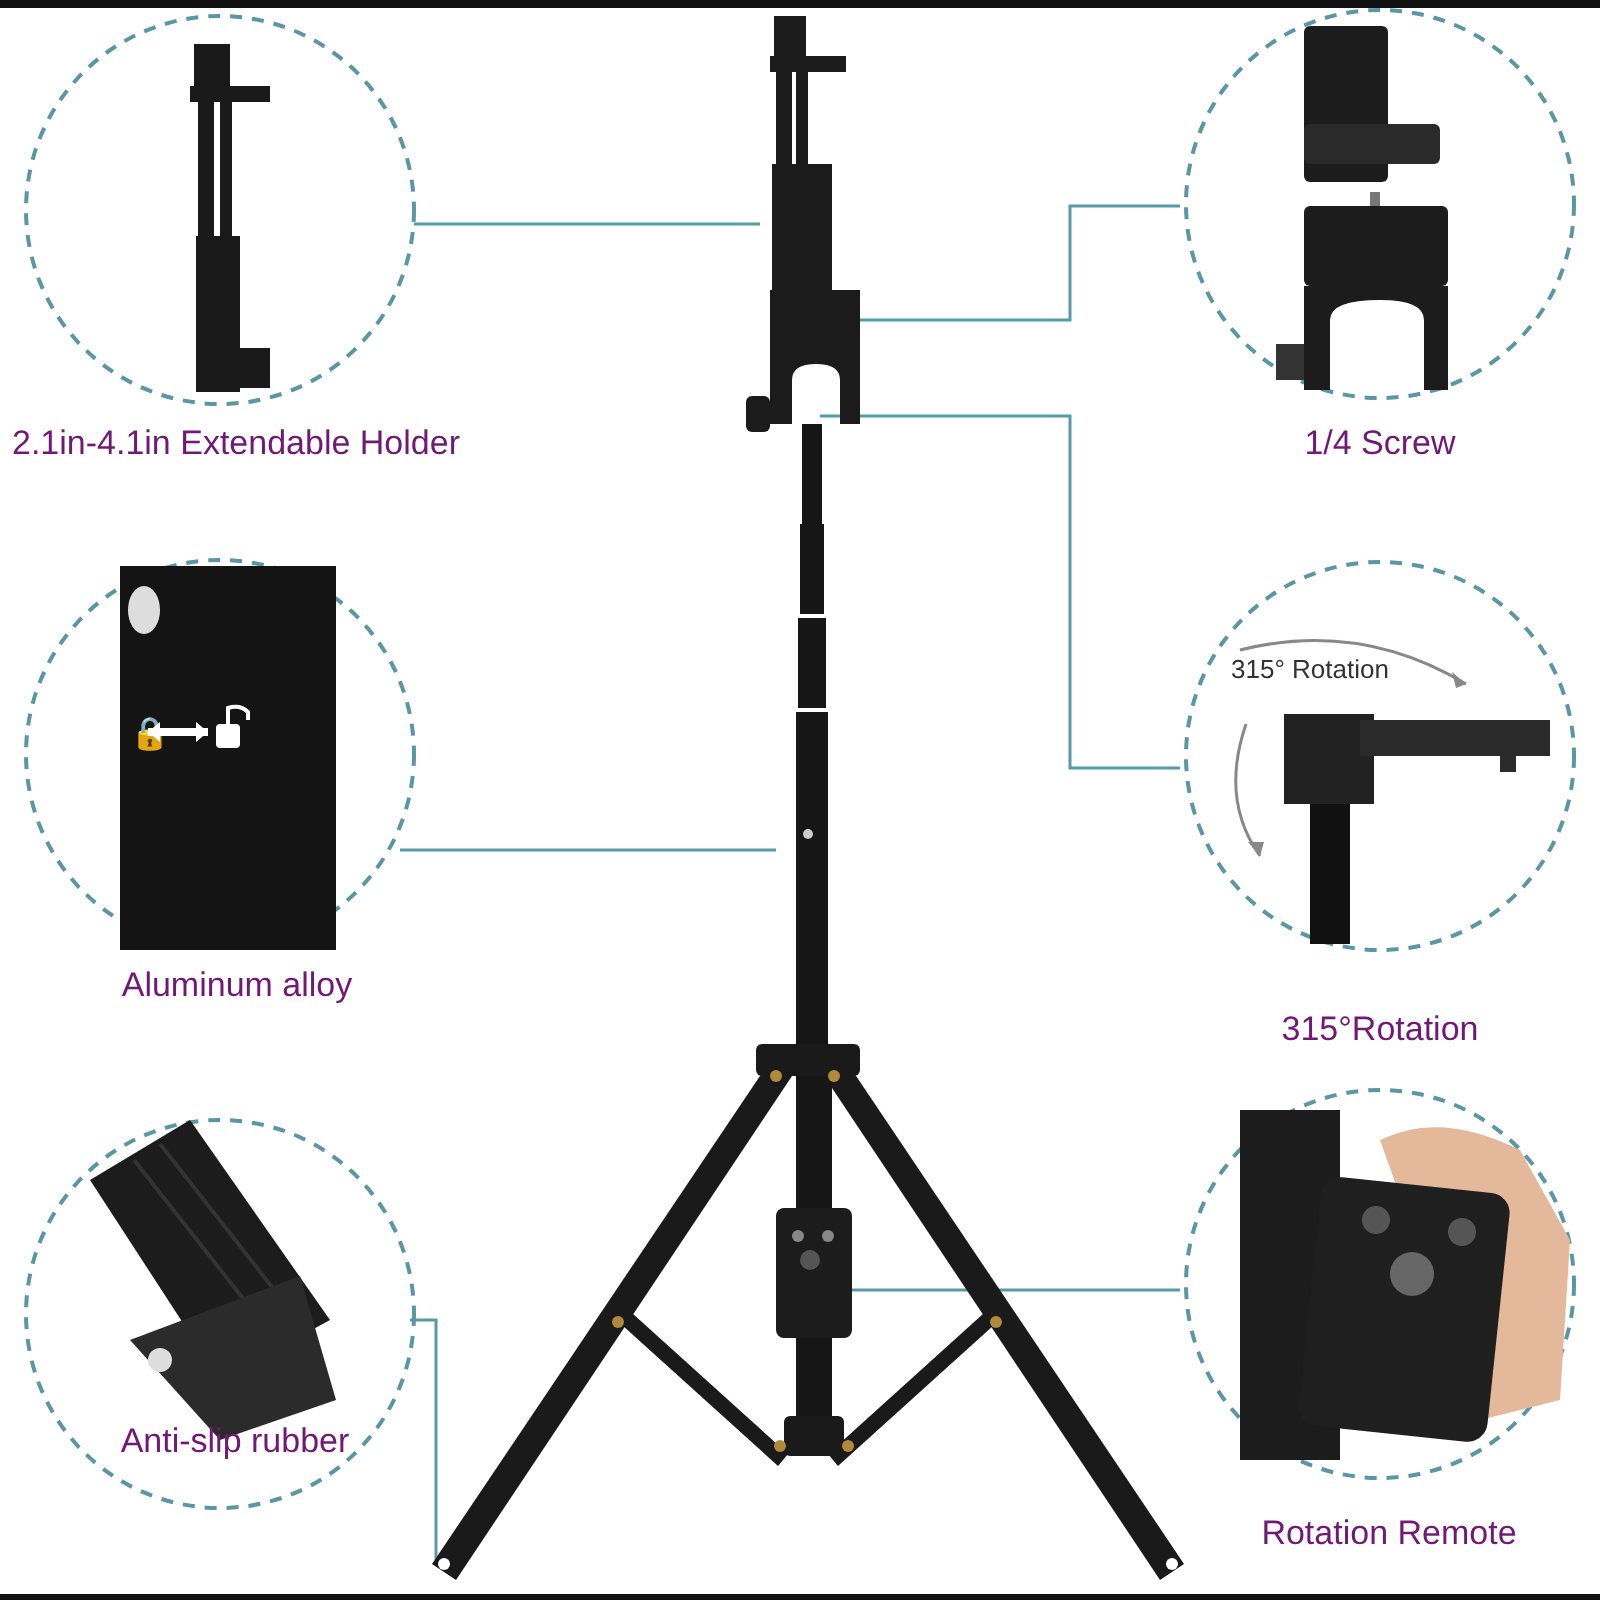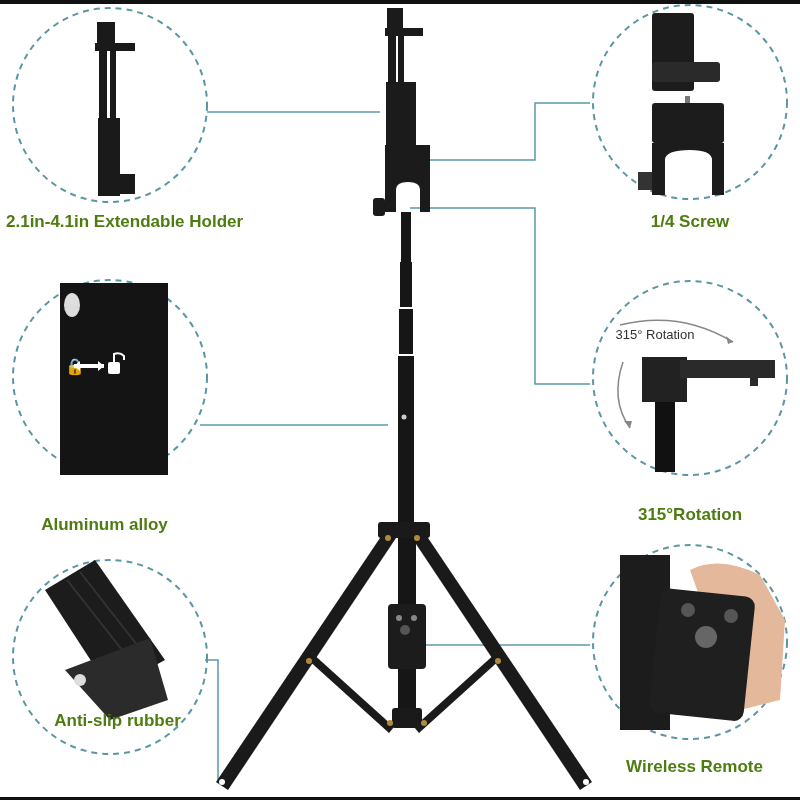--- a/index.html
+++ b/index.html
@@ -1,20 +1,20 @@
 <!DOCTYPE html>
 <html><head>
 <meta charset="utf-8">
 <style>
   html, body { margin: 0; padding: 0; }
   body { width: 800px; height: 800px; background: #ffffff; position: relative; overflow: hidden; font-family: "Liberation Sans", "DejaVu Sans", sans-serif; }
   .bar-top { position: absolute; left: 0; top: 0; width: 800px; height: 4px; background: #111; }
   .bar-bottom { position: absolute; left: 0; bottom: 0; width: 800px; height: 3px; background: #111; }
   svg.stage { position: absolute; left: 0; top: 0; }
-  .label { position: absolute; color: #4d7c0f; font-size: 17px; white-space: nowrap; text-align: center; font-weight: bold; }
+  .label { position: absolute; color: #701a75; font-size: 17px; white-space: nowrap; text-align: center; }
 </style>
 </head>
 <body>
 
 <div class="bar-top"></div>
 
 <svg class="stage" width="800" height="800" viewBox="0 0 800 800">
 
   <g stroke="#5a9aa8" stroke-width="1.5" fill="none">
     <polyline points="207,112 380,112"></polyline>
@@ -132,18 +132,18 @@
       <circle cx="390" cy="723" r="3"></circle>
         <circle cx="424" cy="723" r="3"></circle>
     </g>
     <circle cx="222" cy="782" r="3" fill="#fff"></circle>
     <circle cx="586" cy="782" r="3" fill="#fff"></circle>
   </g>
 </svg>
 
 <div class="label" style="left:6px; top:212px; width:260px; text-align:left;">2.1in-4.1in Extendable Holder</div>
 <div class="label" style="left:640px; top:212px; width:100px;">1/4 Screw</div>
-<div class="label" style="left:22px; top:483px; width:165px;margin-top:32px;">Aluminum alloy</div>
+<div class="label" style="left:36px; top:483px; width:165px;">Aluminum alloy</div>
 <div class="label" style="left:615px; top:505px; width:150px;">315°Rotation</div>
 <div class="label" style="left:40px; top:711px; width:155px;">Anti-slip rubber</div>
-<div class="label" style="left:612px; top:757px; width:165px;">Wireless Remote</div>
+<div class="label" style="left:612px; top:757px; width:165px;">Rotation Remote</div>
 
 <div class="bar-bottom"></div>
 
 </body></html>

